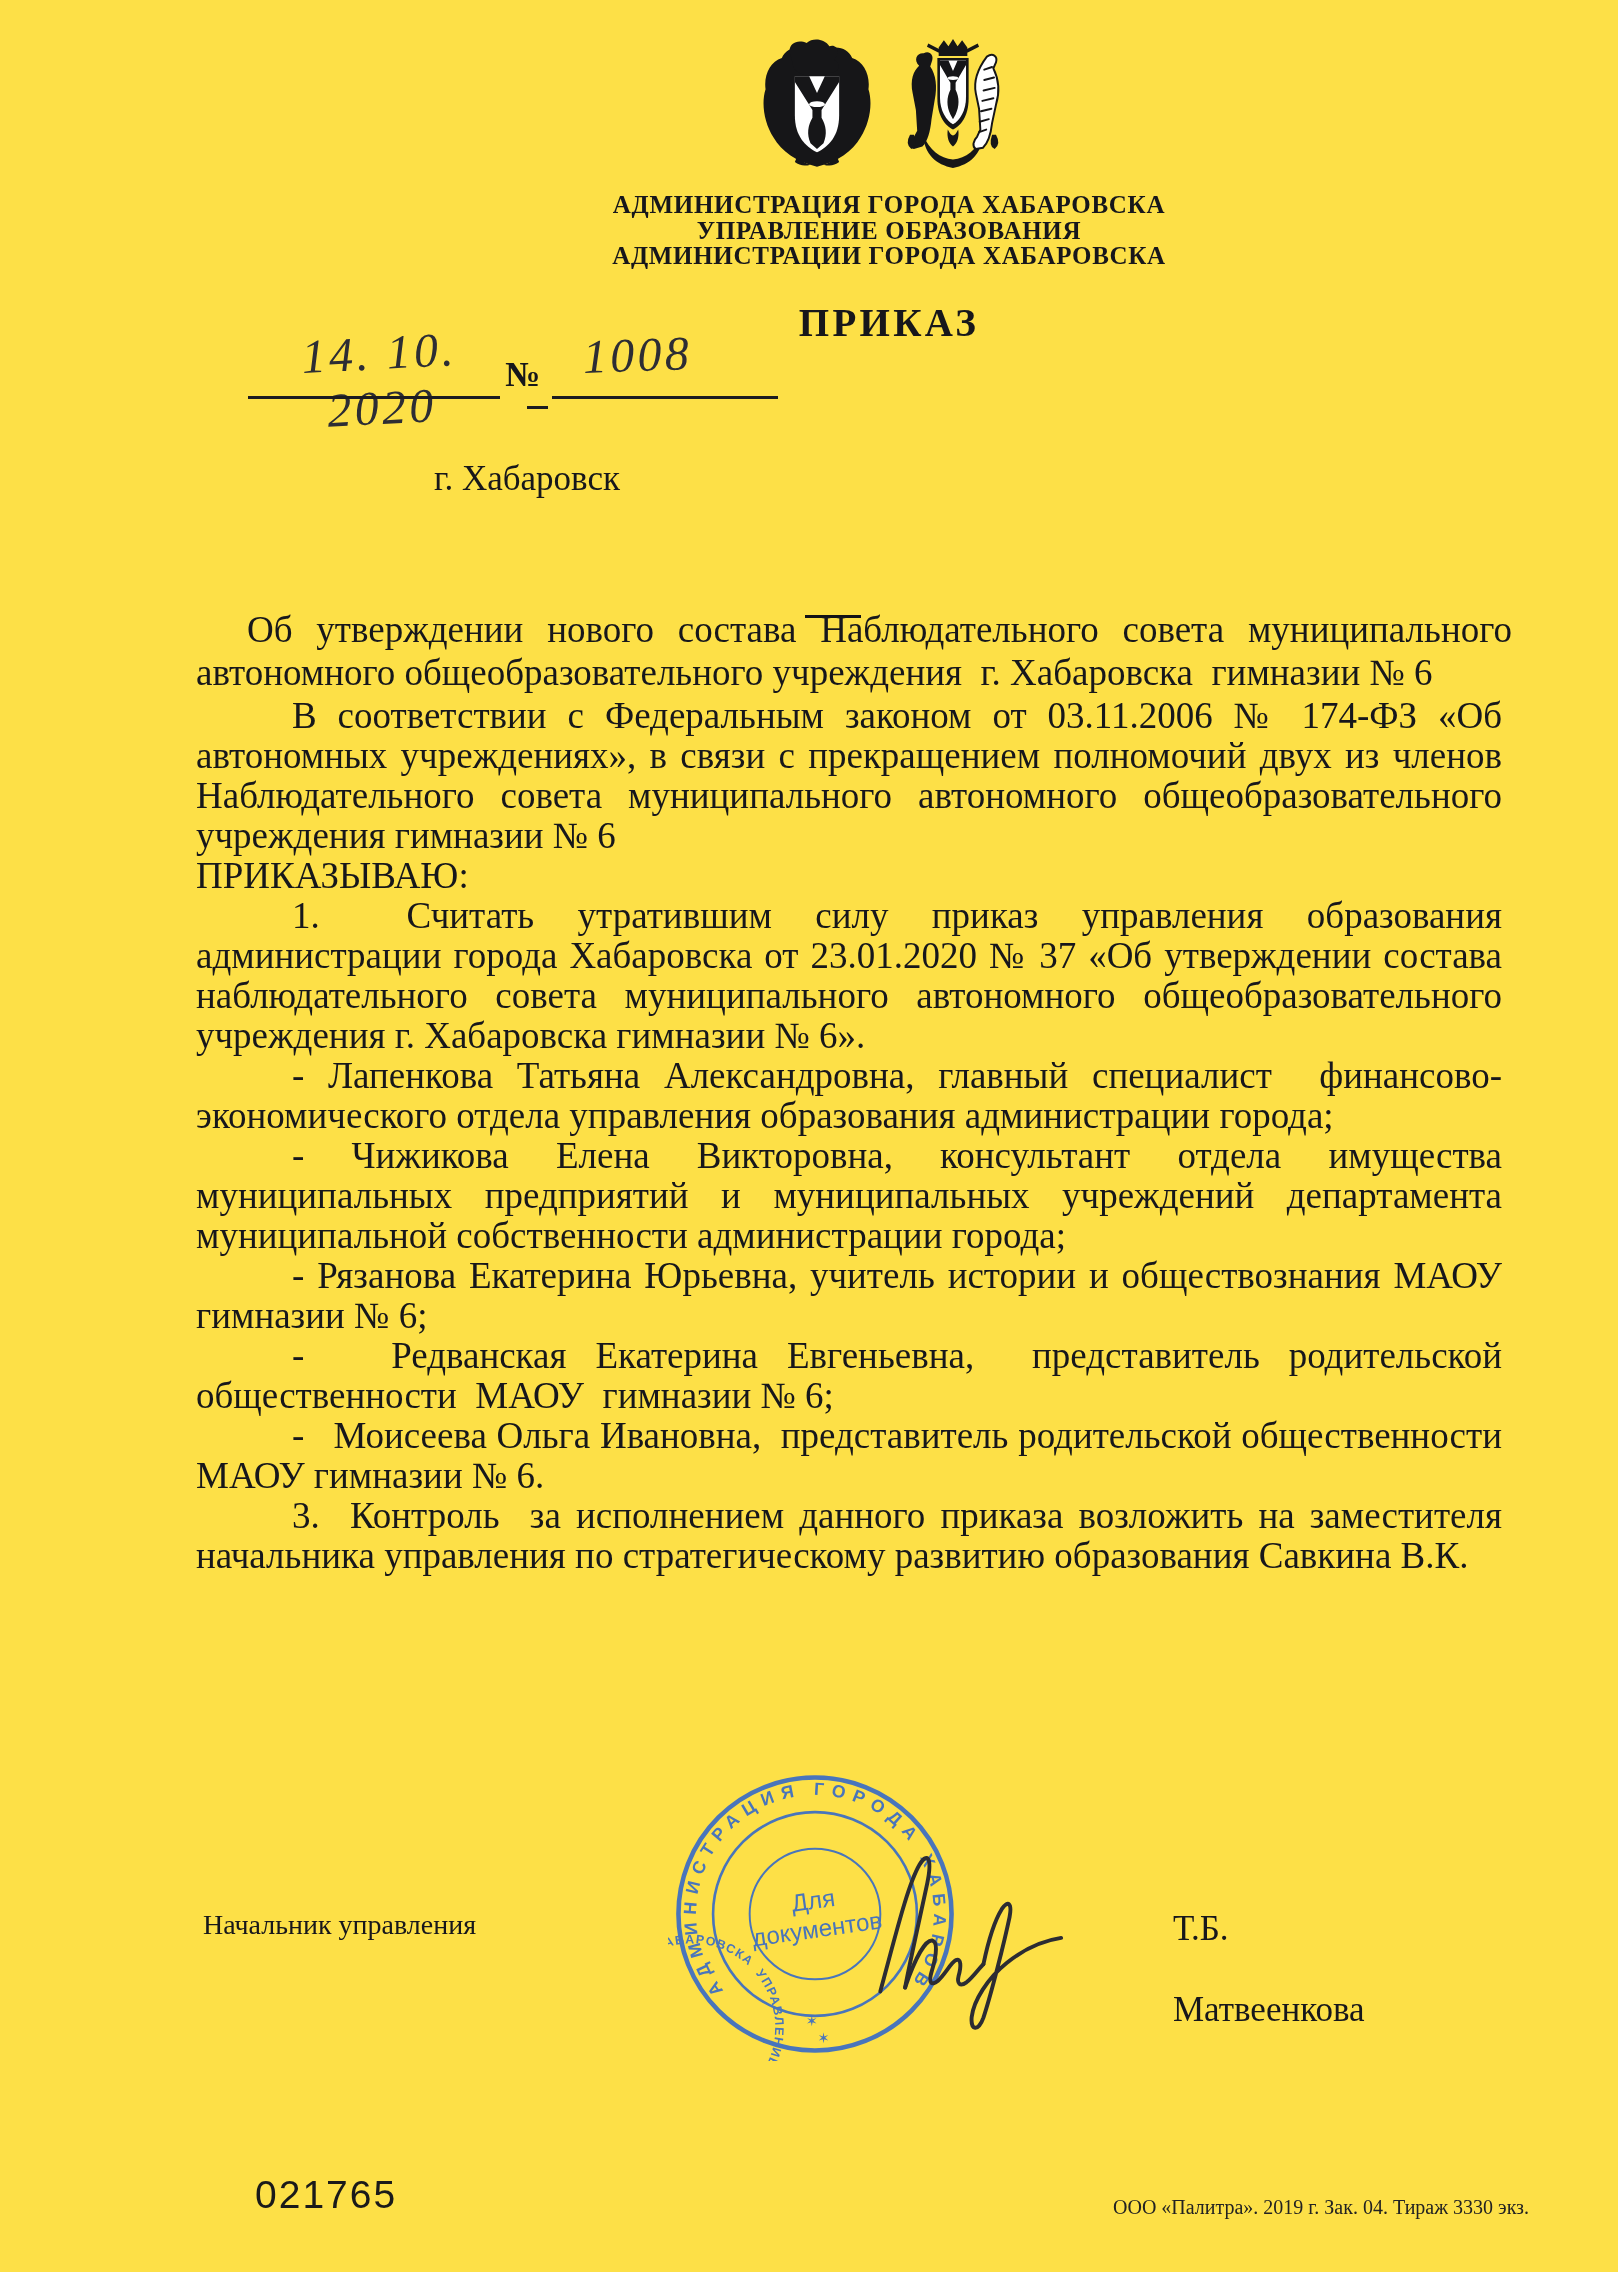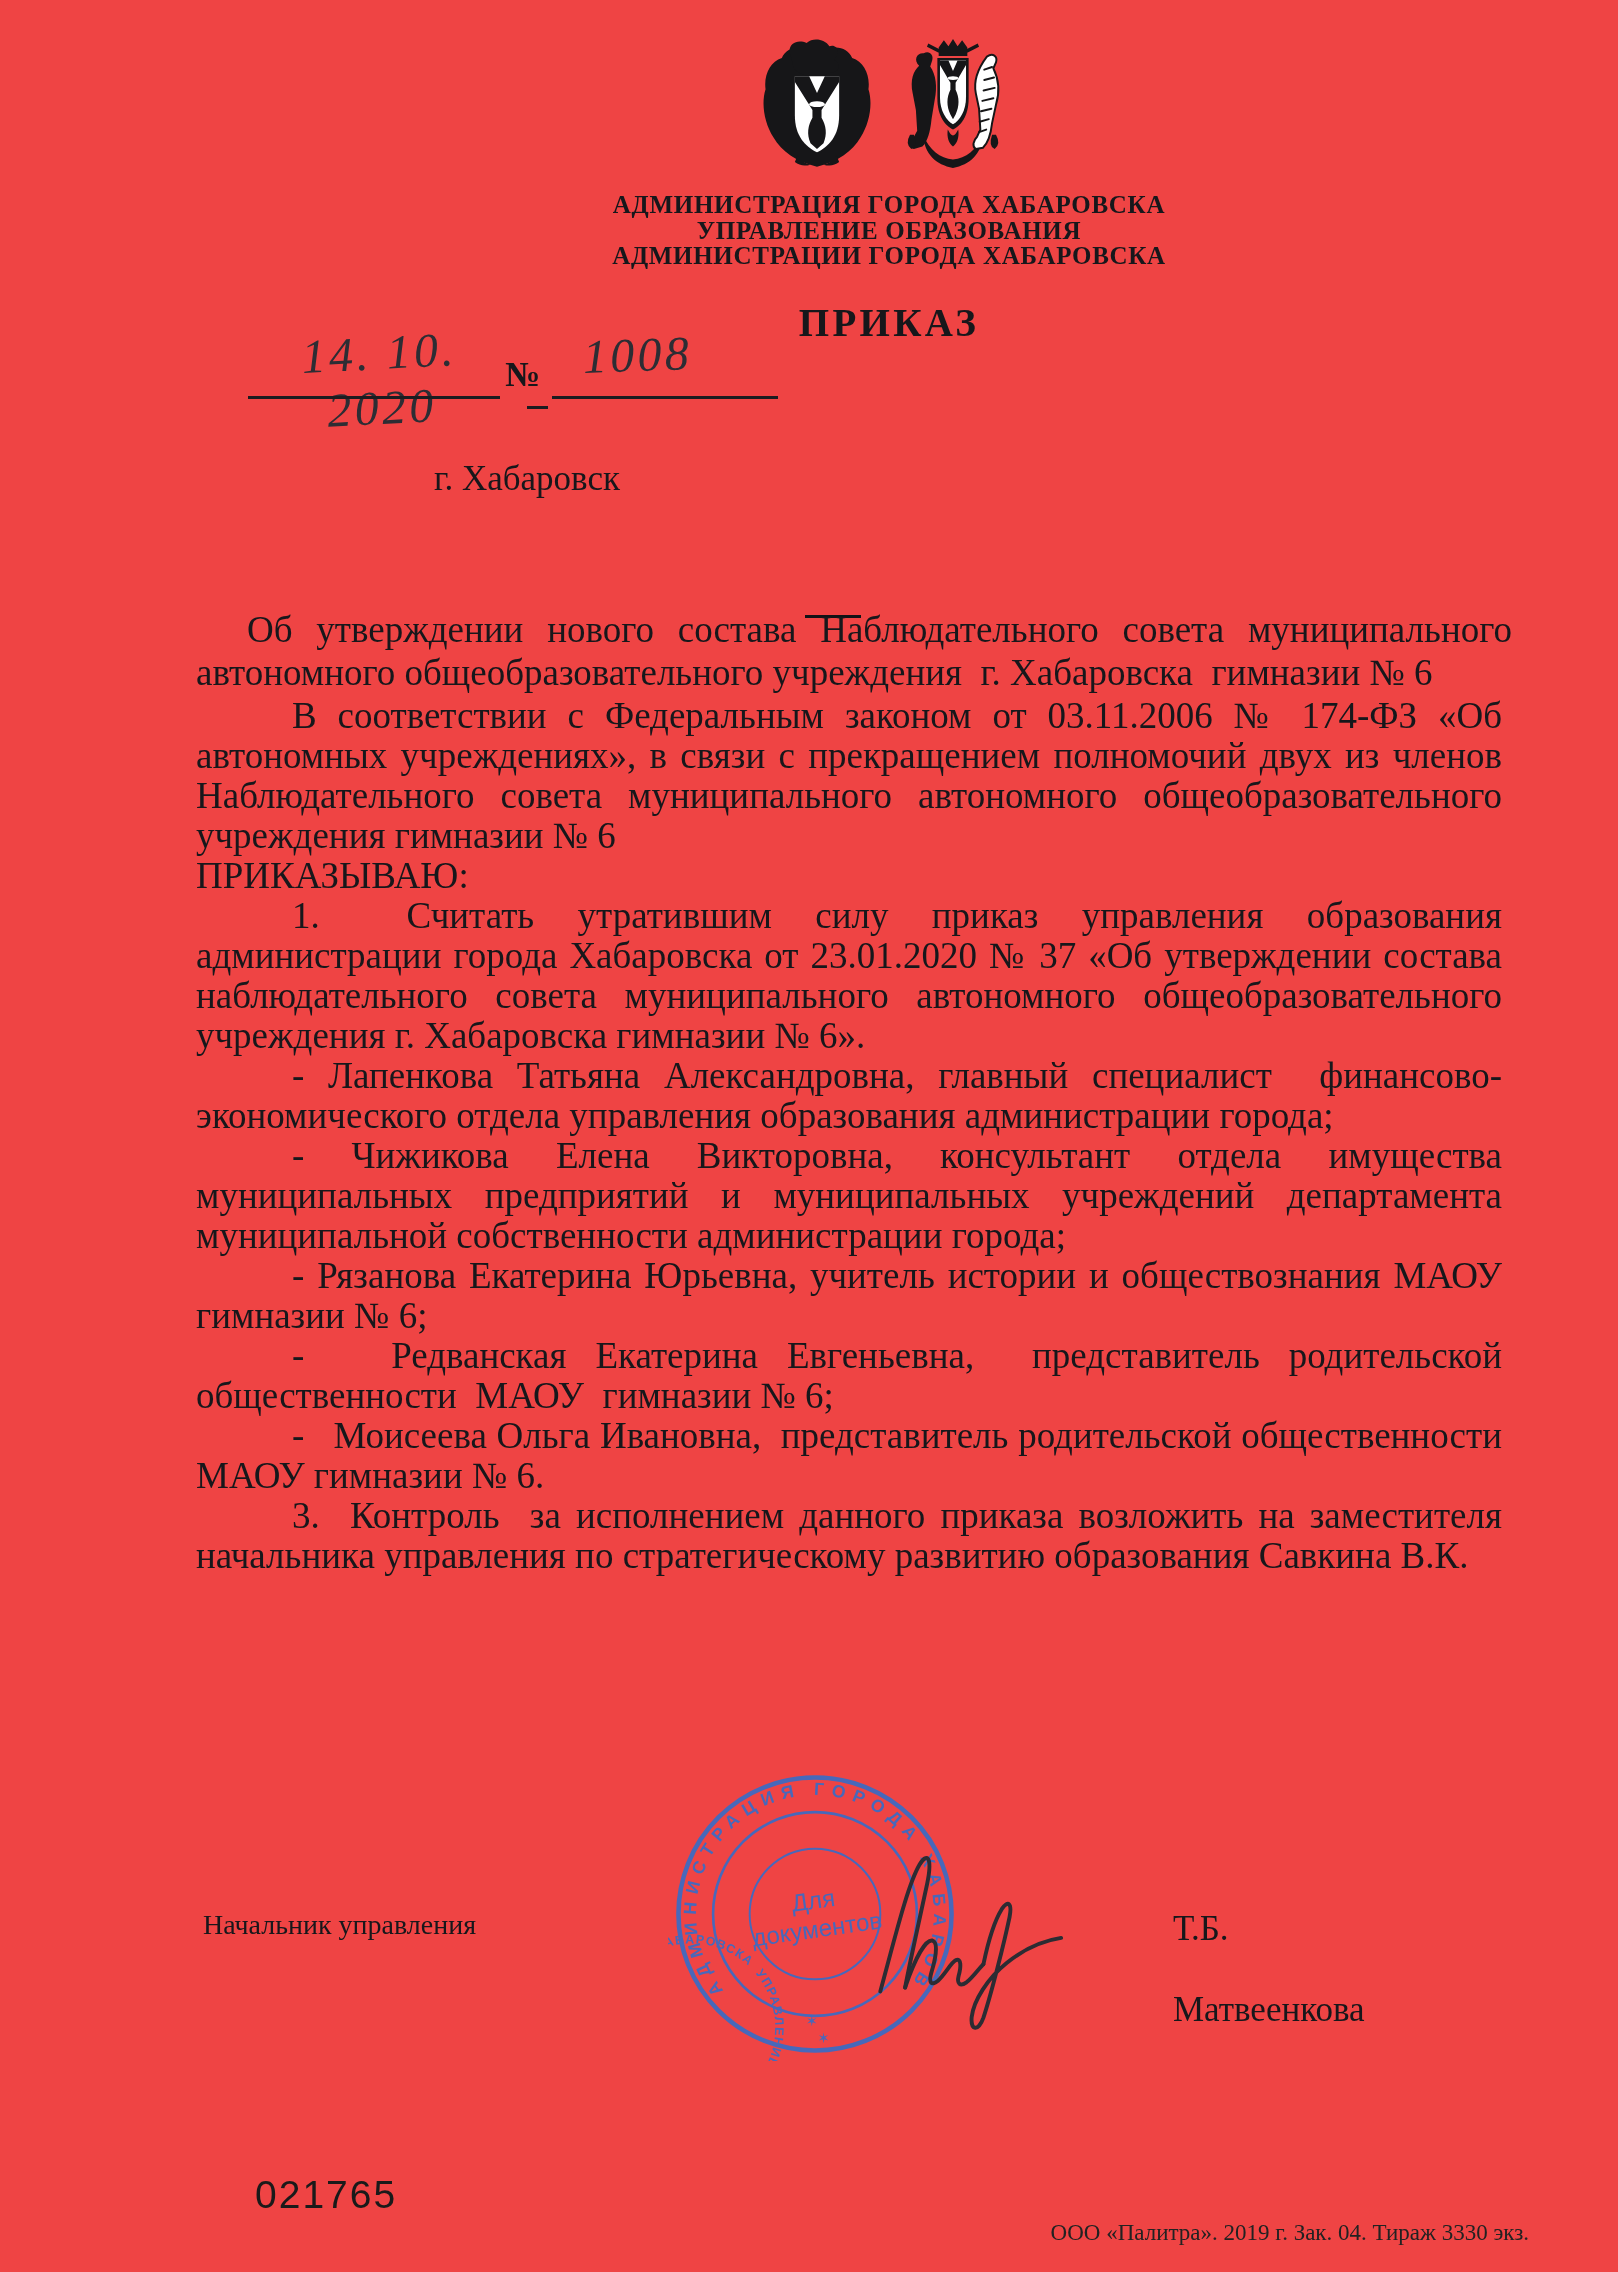--- a/index.html
+++ b/index.html
@@ -1,19 +1,19 @@
 <!DOCTYPE html>
 <html lang="ru" style="font-size:10.5px"><head>
 <meta charset="utf-8">
 <style>
   html,body{margin:0;padding:0;background:#e8e8e8;}
   .page{
     position:relative;
     width:1618px;height:2273px;
-    background:#ef4444;
+    background:#fde047;
     overflow:hidden;
     font-family:"Liberation Serif", serif;
     color:#17171b;
   }
   
   .emblems{position:absolute;top:38px;left:761px;width:248px;height:132px;display:flex;justify-content:space-between;}
   .emblem{width:112px;height:131px;}
   .org-block{
     position:absolute;top:192px;left:236px;width:1306px;
     text-align:center;font-weight:bold;
@@ -58,21 +58,21 @@
   .sign-row-left{position:absolute;top:1909px;left:203px;font-size:28px;}
   .sign-row-right{position:absolute;top:1909px;left:1173px;font-size:35px;display:flex;gap:41px;flex-direction:column;}
   .stamp{position:absolute;top:1767px;left:668px;width:294px;height:294px;z-index:4;opacity:.92;}
   .signature{position:absolute;top:1823px;left:862px;width:222px;height:222px;z-index:5;}
   
   .form-number{
     position:absolute;top:2173px;left:255px;
     font-family:"Liberation Sans", sans-serif;
     font-size:39px;letter-spacing:2px;color:#1a1a1a;
   }
-  .print-info{position:absolute;top:2196px;right:89px;font-size:23px;color:#222;margin-top:24px;}
+  .print-info{position:absolute;top:2196px;right:89px;font-size:20px;color:#222;}
 </style>
 </head>
 <body>
 
 <div class="page">
 
   <div class="emblems">
     <svg class="emblem" viewBox="0 0 172 200" xmlns="http://www.w3.org/2000/svg">
       <path fill="#161618" d="M86,24 C62,8 40,12 32,30 C14,36 4,56 7,78 C0,100 5,130 19,152 C32,174 54,190 86,197 C118,190 140,174 153,152 C167,130 172,100 165,78 C168,56 158,36 140,30 C132,12 110,8 86,24 Z"></path>
       <path fill="#161618" d="M46,28 C38,10 54,0 70,7 C80,-2 98,1 105,12 C113,9 120,15 117,24 L113,33 C121,38 122,47 114,51 L97,56 C77,61 57,56 50,45 Z"></path>

